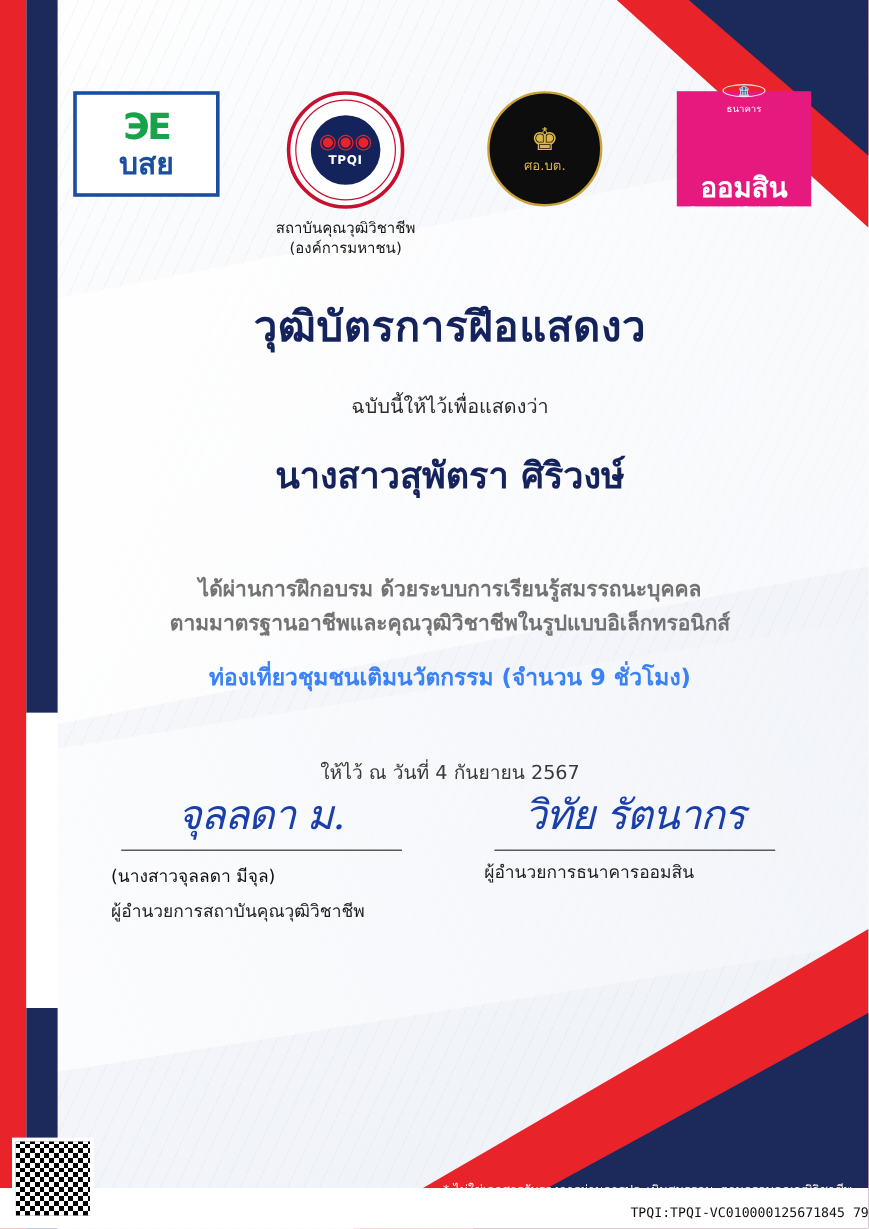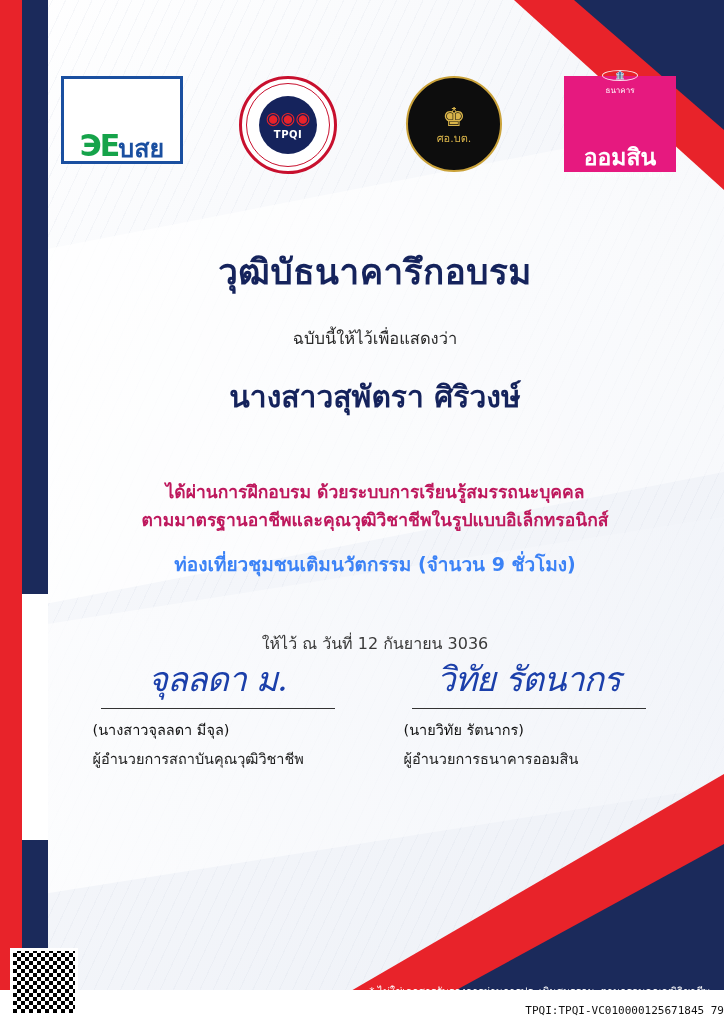--- a/index.html
+++ b/index.html
@@ -148,22 +148,22 @@
     width: 120px;
   }
 
   
   .logo-bsy {
     width: 116px;
     height: 82px;
     border: 3px solid #1a4fa0;
     background: #ffffff;
     display: flex;
-    flex-direction: row;
-    align-items: flex-end;
+    flex-direction: column;
+    align-items: center;
     justify-content: center;
     line-height: 1;
   }
   .logo-bsy .mark {
     color: #16a34a;
     font-size: 30px;
     font-weight: 700;
     letter-spacing: -2px;
   }
   .logo-bsy .thai {
@@ -285,21 +285,21 @@
   .recipient {
     margin-top: 22px;
     font-size: 30px;
     font-weight: 700;
     color: #15235c;
   }
   .desc {
     margin-top: 58px;
     font-size: 17.5px;
     font-weight: 700;
-    color: #be185d;
+    color: #737373;
     line-height: 1.62;
   }
   .course {
     margin-top: 14px;
     font-size: 19px;
     font-weight: 700;
     color: #3b82f6;
   }
   .date {
     margin-top: 52px;
@@ -418,20 +418,24 @@
     </div>
 
     <div class="logo-block">
       <div class="logo-tpqi">
         <div class="ring-text"></div>
         <div class="inner">
           <div class="people">◉◉◉</div>
           <div class="tpqi-label">TPQI</div>
         </div>
       </div>
+      <div class="logo-caption">
+        <div>สถาบันคุณวุฒิวิชาชีพ</div>
+        <div>(องค์การมหาชน)</div>
+      </div>
     </div>
 
     <div class="logo-block">
       <div class="logo-seal">
         <div class="crest">♚</div>
         <div class="seal-txt">ศอ.บต.</div>
       </div>
     </div>
 
     <div class="logo-block">
@@ -439,42 +443,41 @@
         <div class="gsb-top">🏦</div>
         <div class="gsb-bank">ธนาคาร</div>
         <div class="gsb-name">ออมสิน</div>
         <div class="gsb-sub">Government Savings Bank</div>
       </div>
     </div>
 
   </div>
 
   <div class="content">
-    <div class="title">วุฒิบัธนาคารึกอบรม</div>
+    <div class="title">วุฒิบัตรการฝึอแสดงว</div>
     <div class="subtitle">ฉบับนี้ให้ไว้เพื่อแสดงว่า</div>
     <div class="recipient">นางสาวสุพัตรา ศิริวงษ์</div>
     <div class="desc">
       <div>ได้ผ่านการฝึกอบรม ด้วยระบบการเรียนรู้สมรรถนะบุคคล</div>
       <div>ตามมาตรฐานอาชีพและคุณวุฒิวิชาชีพในรูปแบบอิเล็กทรอนิกส์</div>
     </div>
     <div class="course">ท่องเที่ยวชุมชนเติมนวัตกรรม (จำนวน 9 ชั่วโมง)</div>
-    <div class="date">ให้ไว้ ณ วันที่ 12 กันยายน 3036</div>
+    <div class="date">ให้ไว้ ณ วันที่ 4 กันยายน 2567</div>
   </div>
 
   <div class="signatures">
     <div class="sig-block">
       <div class="sig-scribble">จุลลดา ม.</div>
       <div class="sig-line"></div>
       <div class="sig-name">(นางสาวจุลลดา มีจุล)</div>
       <div class="sig-role">ผู้อำนวยการสถาบันคุณวุฒิวิชาชีพ</div>
     </div>
     <div class="sig-block">
       <div class="sig-scribble">วิทัย รัตนากร</div>
       <div class="sig-line"></div>
-      <div class="sig-name">(นายวิทัย รัตนากร)</div>
       <div class="sig-role">ผู้อำนวยการธนาคารออมสิน</div>
     </div>
   </div>
 
   <div class="qr"></div>
   <div class="footer-note">* ไม่ใช่เอกสารรับรองการผ่านการประเมินสมรรถนะตามกรอบคุณวุฒิวิชาชีพ</div>
   <div class="footer-code">TPQI:TPQI-VC010000125671845 79</div>
 
 </div>
 

